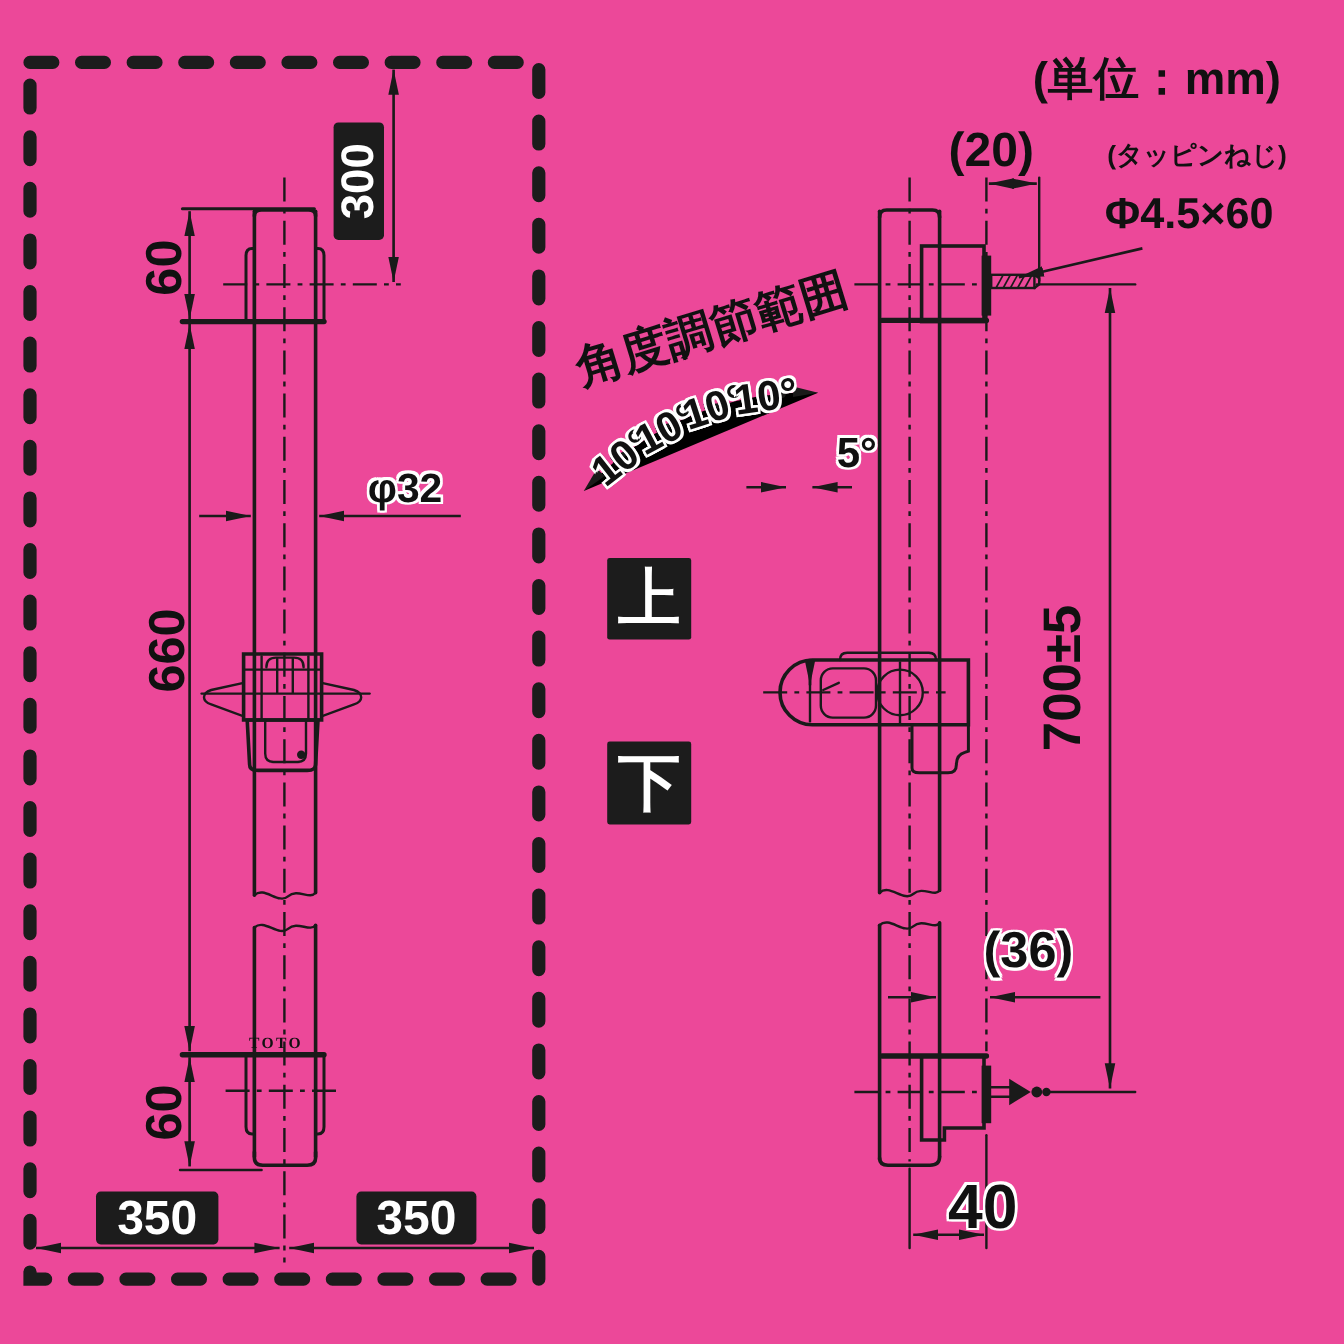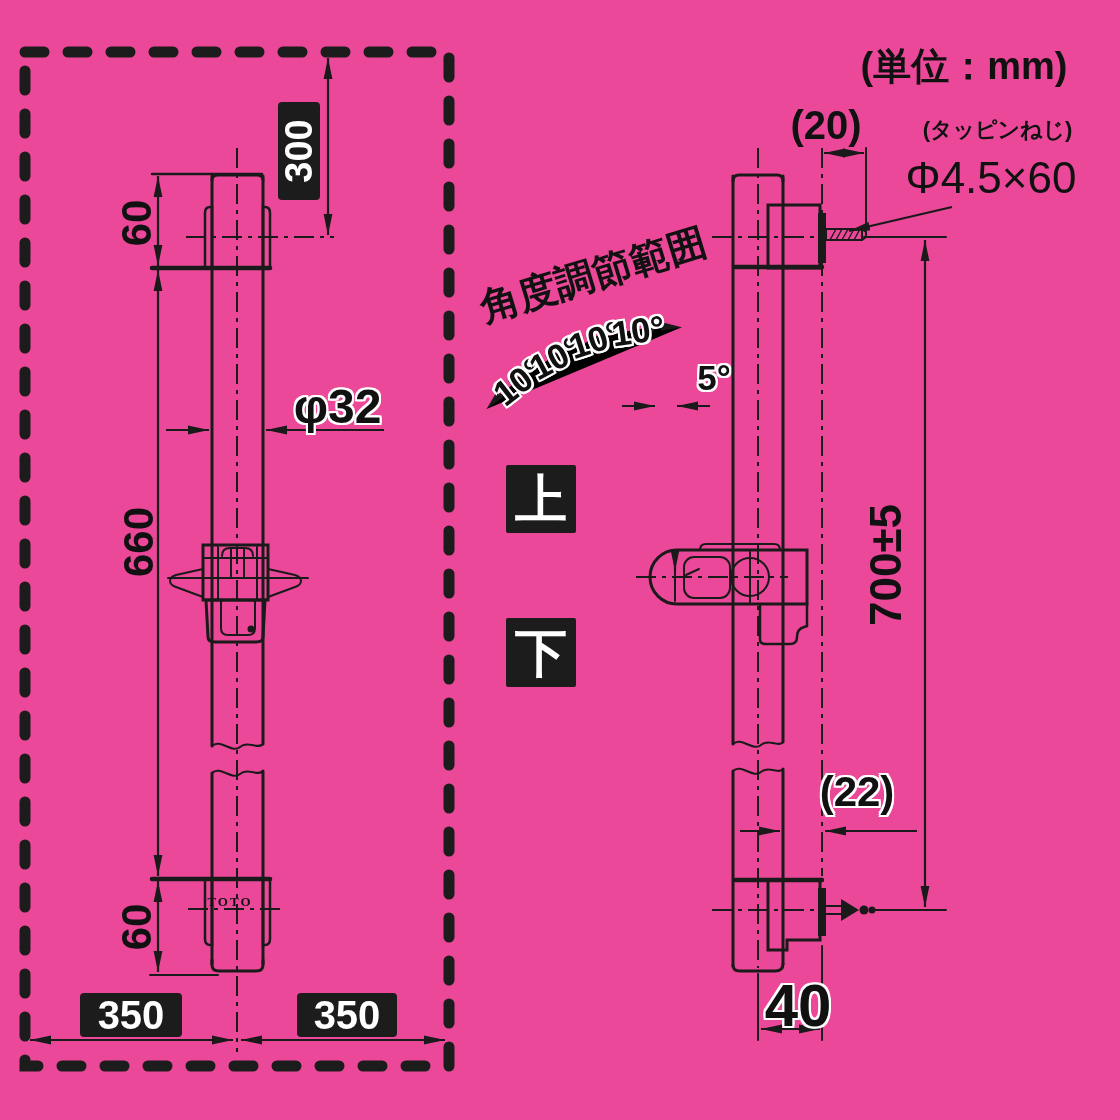--- a/index.html
+++ b/index.html
@@ -180,31 +180,31 @@
     <line class="dim" x1="952" y1="207" x2="849" y2="231" marker-end="url(#ah)"></line>
   </g>
 </svg>
 
   <div class="lbl jp" style="left:850px;top:46px;width:228px;height:40px;font-size:38px;">(単位：mm)</div>
 
   <div class="lbl box rot90" style="left:250px;top:130px;width:98px;height:42px;font-size:38px;">300</div>
   <div class="lbl rot90" style="left:92px;top:203px;width:90px;height:40px;font-size:42px;">60</div>
   <div class="lbl rot90" style="left:74px;top:521px;width:130px;height:42px;font-size:42px;">660</div>
   <div class="lbl rot90" style="left:92px;top:907px;width:90px;height:40px;font-size:42px;">60</div>
-  <div class="lbl halo" style="left:280px;top:386px;width:115px;height:42px;font-size:48px;">φ32</div>
+  <div class="lbl halo" style="left:280px;top:386px;width:115px;height:42px;font-size:34px;">φ32</div>
   <div class="lbl box" style="left:80px;top:993px;width:102px;height:44px;font-size:40px;">350</div>
   <div class="lbl box" style="left:297px;top:993px;width:100px;height:44px;font-size:40px;">350</div>
-  <div class="lbl logo" style="left:206px;top:893px;width:48px;height:16px;font-size:13px;">TOTO</div>
+  <div class="lbl logo" style="left:206px;top:860px;width:48px;height:16px;font-size:13px;">TOTO</div>
 
   <div class="lbl" style="left:771px;top:103px;width:110px;height:44px;font-size:40px;font-weight:600;">(20)</div>
   <div class="lbl jp" style="left:880px;top:110px;width:235px;height:40px;font-size:22px;">(タッピンねじ)</div>
-  <div class="lbl" style="left:891px;top:155px;width:200px;height:46px;font-size:44px;font-weight:400;">Φ4.5×60</div>
+  <div class="lbl" style="left:891px;top:155px;width:200px;height:46px;font-size:36px;font-weight:700;">Φ4.5×60</div>
   <div class="lbl rot90" style="left:786px;top:542px;width:200px;height:46px;font-size:44px;font-weight:600;">700±5</div>
-  <div class="lbl halo" style="left:797px;top:770px;width:120px;height:44px;font-size:42px;font-weight:600;">(22)</div>
-  <div class="lbl halo" style="left:748px;top:984px;width:100px;height:44px;font-size:60px;font-weight:600;">40</div>
+  <div class="lbl halo" style="left:797px;top:770px;width:120px;height:44px;font-size:42px;font-weight:600;">(36)</div>
+  <div class="lbl halo" style="left:769px;top:984px;width:100px;height:44px;font-size:52px;font-weight:600;">40</div>
 
   <div class="lbl jp" style="left:462px;top:252px;width:262px;height:44px;font-size:39px;transform:rotate(-17deg);font-weight:bold;">角度調節範囲</div>
   <div class="lbl halo" style="left:487px;top:361px;width:62px;height:40px;font-size:35px;transform:rotate(-38deg);">10°</div>
   <div class="lbl halo" style="left:524px;top:337px;width:62px;height:40px;font-size:35px;transform:rotate(-28deg);">10°</div>
   <div class="lbl halo" style="left:564px;top:319px;width:62px;height:40px;font-size:35px;transform:rotate(-18deg);">10°</div>
   <div class="lbl halo" style="left:607px;top:310px;width:62px;height:40px;font-size:35px;transform:rotate(-8deg);">10°</div>
   <div class="lbl halo" style="left:689px;top:357px;width:50px;height:40px;font-size:35px;">5°</div>
 
   <div class="lbl box jp" style="left:506px;top:465px;width:70px;height:68px;font-size:52px;border-radius:2px;">上</div>
   <div class="lbl box jp" style="left:506px;top:618px;width:70px;height:69px;font-size:52px;border-radius:2px;">下</div>

